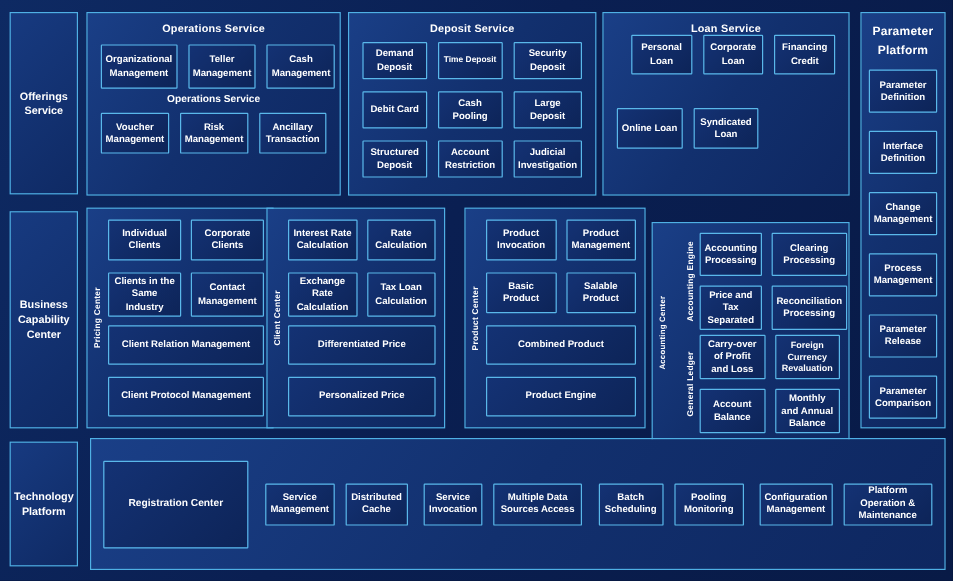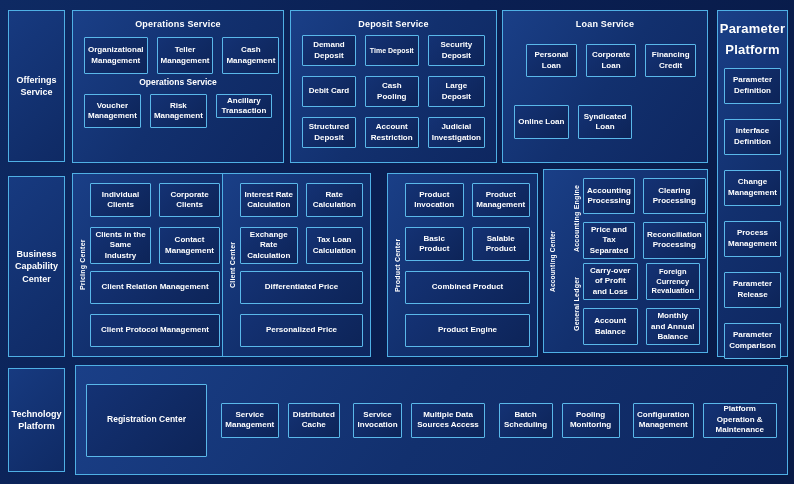--- a/index.html
+++ b/index.html
@@ -74,54 +74,54 @@
     <div class="ptitle">Operations Service</div>
     <div class="grid3" style="margin-top:8px;">
       <div class="bx" style="height:37px;">Organizational Management</div>
       <div class="bx" style="height:37px;">Teller Management</div>
       <div class="bx" style="height:37px;">Cash Management</div>
     </div>
     <div class="midlabel">Operations Service</div>
     <div class="grid3" style="margin-top:7px;">
       <div class="bx" style="height:34px;">Voucher Management</div>
       <div class="bx" style="height:34px;">Risk Management</div>
-      <div class="bx" style="height:24px;">Ancillary Transaction</div>
+      <div class="bx" style="height:34px;">Ancillary Transaction</div>
     </div>
   </div>
 
   <div class="panel" style="left:290px;top:10px;width:207px;height:153px;">
     <div class="ptitle">Deposit Service</div>
     <div class="grid3" style="margin-top:6px;grid-template-rows:repeat(3,31px);row-gap:10px;">
       <div class="bx">Demand Deposit</div>
       <div class="bx" style="font-size:7px;">Time Deposit</div>
       <div class="bx">Security Deposit</div>
       <div class="bx">Debit Card</div>
       <div class="bx">Cash Pooling</div>
       <div class="bx">Large Deposit</div>
       <div class="bx">Structured Deposit</div>
       <div class="bx">Account Restriction</div>
       <div class="bx">Judicial Investigation</div>
     </div>
   </div>
 
   <div class="panel" style="left:502px;top:10px;width:206px;height:153px;">
     <div class="ptitle">Loan Service</div>
-    <div class="grid3" style="margin-top:15px;grid-template-rows:33px;padding-left:23px;">
+    <div class="grid3" style="grid-template-rows:33px;padding-left:23px;">
       <div class="bx">Personal Loan</div>
       <div class="bx">Corporate Loan</div>
       <div class="bx">Financing Credit</div>
     </div>
     <div class="grid3" style="margin-top:28px;grid-template-rows:34px;">
       <div class="bx">Online Loan</div>
       <div class="bx">Syndicated Loan</div>
     </div>
   </div>
 
   <div class="panel" style="left:717px;top:10px;width:71px;height:347px;">
-    <div class="ptitle" style="font-size:13px;line-height:1.6;text-align:center;">Parameter Platform</div>
+    <div class="ptitle" style="font-size:10px;line-height:1.6;text-align:center;">Parameter Platform</div>
     <div class="param-col">
       <div class="bx">Parameter Definition</div>
       <div class="bx">Interface Definition</div>
       <div class="bx">Change Management</div>
       <div class="bx">Process Management</div>
       <div class="bx">Parameter Release</div>
       <div class="bx">Parameter Comparison</div>
     </div>
   </div>
 
@@ -166,21 +166,21 @@
       </div>
       <div class="grid2 row">
         <div class="bx">Basic Product</div>
         <div class="bx">Salable Product</div>
       </div>
       <div class="bx wide">Combined Product</div>
       <div class="bx wide">Product Engine</div>
     </div>
   </div>
 
-  <div class="panel" style="left:543px;top:169px;width:165px;height:184px;">
+  <div class="panel" style="left:543px;top:185px;width:165px;height:184px;">
     <div class="vlabel" style="left:3px;width:11px;font-size:6.5px;">Accounting Center</div>
     <div class="acc-wrap">
       <div class="acc-sec">
         <div class="vlabel">Accounting Engine</div>
         <div class="grid2">
           <div class="bx">Accounting Processing</div>
           <div class="bx">Clearing Processing</div>
           <div class="bx">Price and Tax Separated</div>
           <div class="bx">Reconciliation Processing</div>
         </div>

